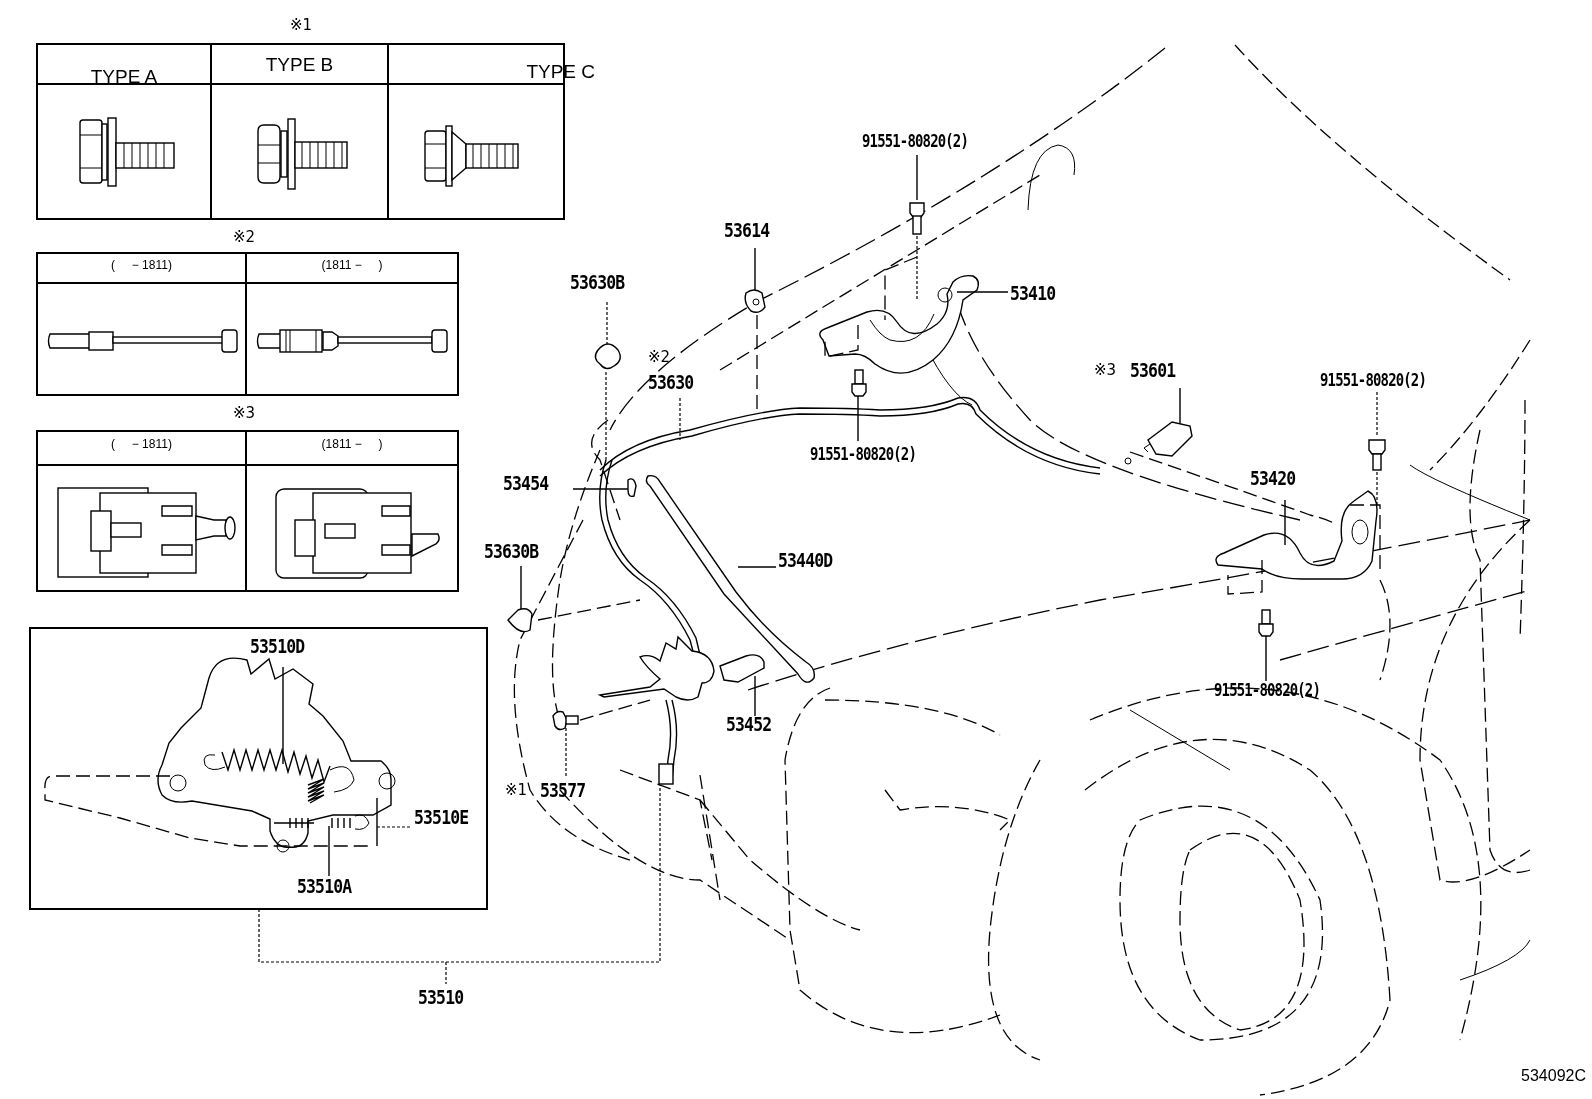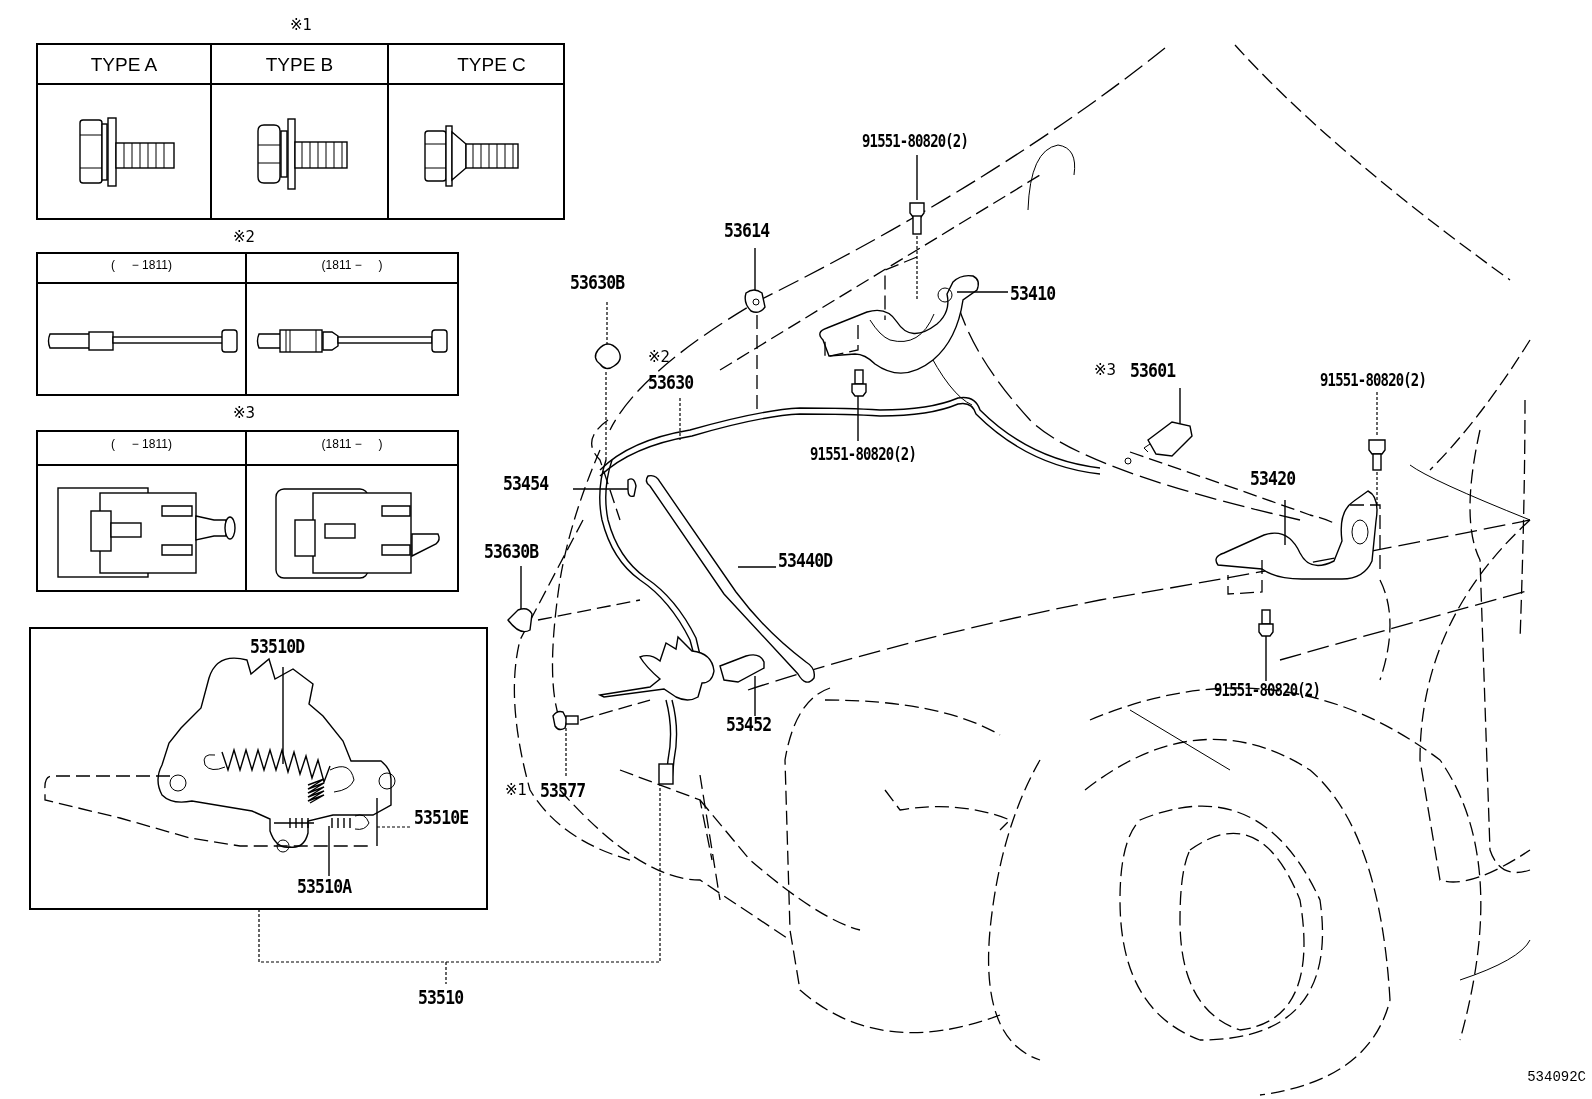--- a/index.html
+++ b/index.html
@@ -10,21 +10,21 @@
   .dash { stroke: #000; fill: none; stroke-width: 1.3; stroke-dasharray: 14 6; }
   .dashlong { stroke: #000; fill: none; stroke-width: 1.3; stroke-dasharray: 22 7; }
   .dot { stroke: #000; fill: none; stroke-width: 1.2; stroke-dasharray: 3 2; }
   .part { stroke: #000; fill: #fff; stroke-width: 1.4; }
   .box { stroke: #000; fill: none; stroke-width: 2; }
   .lbl { position: absolute; font-family: "DejaVu Sans Mono", monospace; font-weight: bold; font-size: 20px; letter-spacing: -1px; line-height: 1; white-space: nowrap; transform: scaleX(0.82); transform-origin: left top; }
   .lbl.small { font-size: 17px; font-weight: bold; }
   .note { position: absolute; font-family: "DejaVu Sans", sans-serif; font-size: 15px; line-height: 1; white-space: nowrap; }
   .hdr { position: absolute; font-family: "Liberation Sans", sans-serif; font-size: 19px; text-align: center; line-height: 1; }
   .hdr.sm { font-size: 12px; }
-  .code { position: absolute; right: 6px; bottom: 14px; font-family: Liberation Mono, monospace; font-size: 14px; margin-left: 44px; }
+  .code { position: absolute; right: 6px; bottom: 14px; font-family: Liberation Sans, sans-serif; font-size: 16px; margin-left: 44px; }
 </style>
 </head>
 <body>
 
 <svg id="diagram" viewBox="0 0 1592 1099" xmlns="http://www.w3.org/2000/svg">
 
   <g>
     <rect class="box" x="37" y="44" width="527" height="175"></rect>
     <line class="box" x1="37" y1="84" x2="564" y2="84"></line>
     <line class="box" x1="211" y1="44" x2="211" y2="219"></line>
@@ -266,23 +266,23 @@
   </g>
   <g>
     <path class="part" d="M553 716 q4 -6 10 -4 l4 8 l-2 8 q-6 4 -10 -2z"></path>
     <rect class="part" x="566" y="716" width="12" height="8"></rect>
     <line class="dash" x1="580" y1="720" x2="650" y2="700"></line>
     <line class="dot" x1="566" y1="728" x2="566" y2="778"></line>
   </g>
 </svg>
 
 <div class="note" style="left:290px;top:18px;">※1</div>
-<div class="hdr" style="left:37px;top:55px;width:174px;">TYPE A</div>
+<div class="hdr" style="left:37px;top:67px;width:174px;">TYPE A</div>
 <div class="hdr" style="left:211px;top:55px;width:177px;">TYPE B</div>
-<div class="hdr" style="left:388px;top:55px;width:207px;">TYPE C</div>
+<div class="hdr" style="left:388px;top:62px;width:207px;text-align:right;">TYPE C</div>
 
 <div class="note" style="left:233px;top:230px;">※2</div>
 <div class="hdr sm" style="left:37px;top:259px;width:209px;white-space:pre;">(     − 1811)</div>
 <div class="hdr sm" style="left:246px;top:259px;width:212px;white-space:pre;">(1811 −     )</div>
 
 <div class="note" style="left:233px;top:406px;">※3</div>
 <div class="hdr sm" style="left:37px;top:438px;width:209px;white-space:pre;">(     − 1811)</div>
 <div class="hdr sm" style="left:246px;top:438px;width:212px;white-space:pre;">(1811 −     )</div>
 
 <div class="lbl" style="left:250px;top:636px;">53510D</div>

